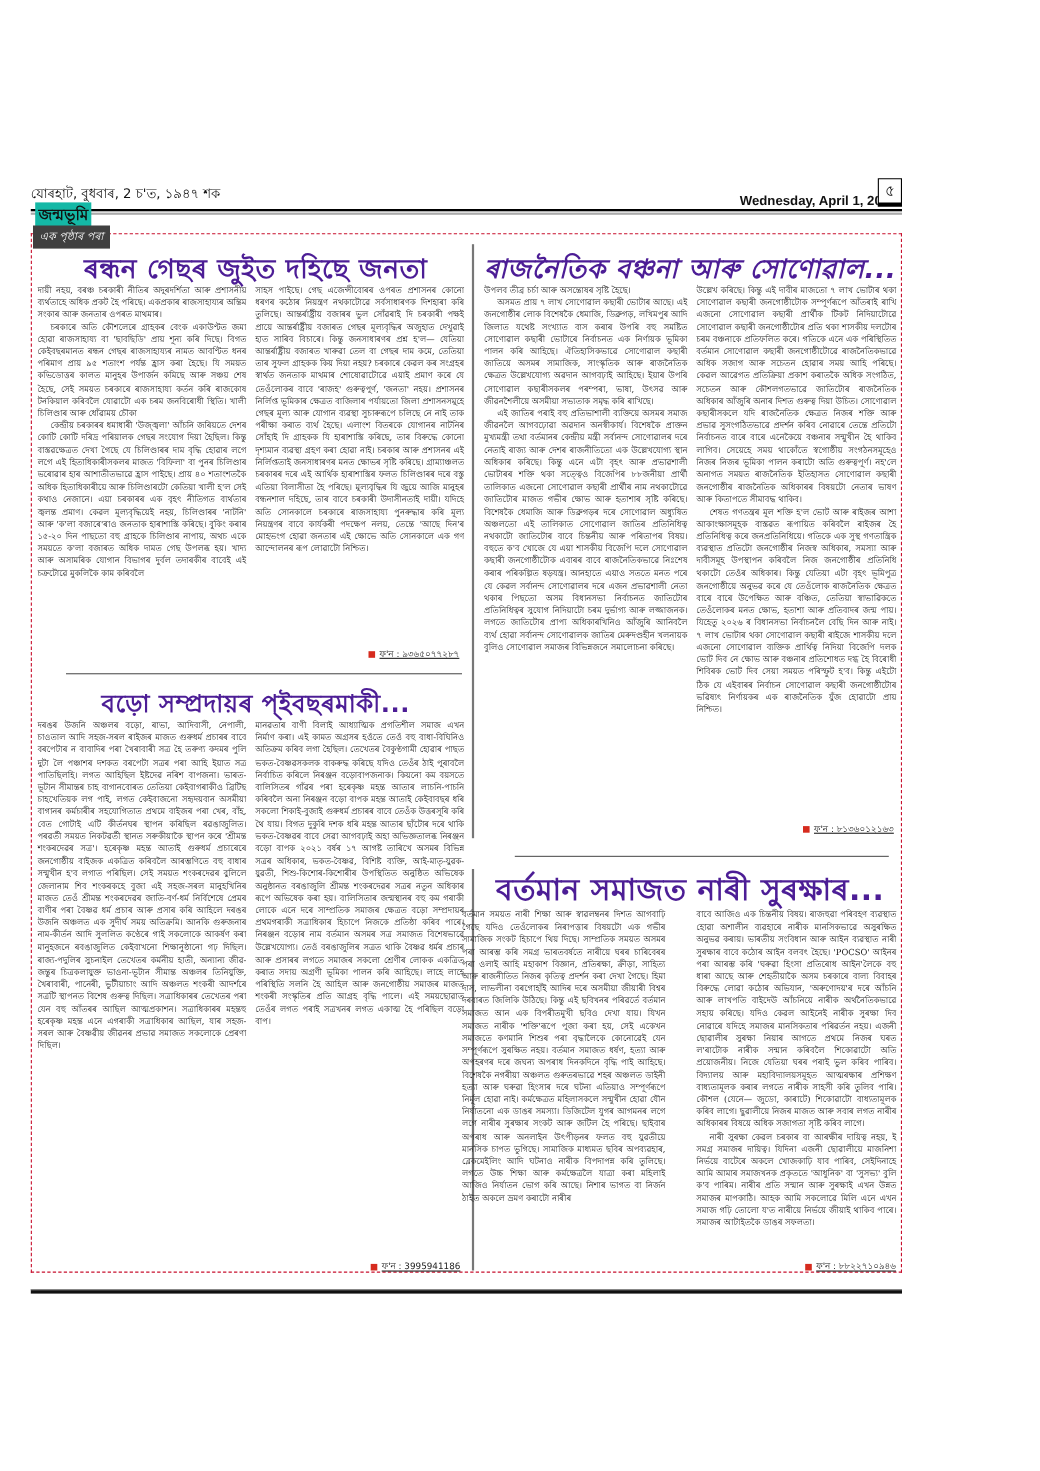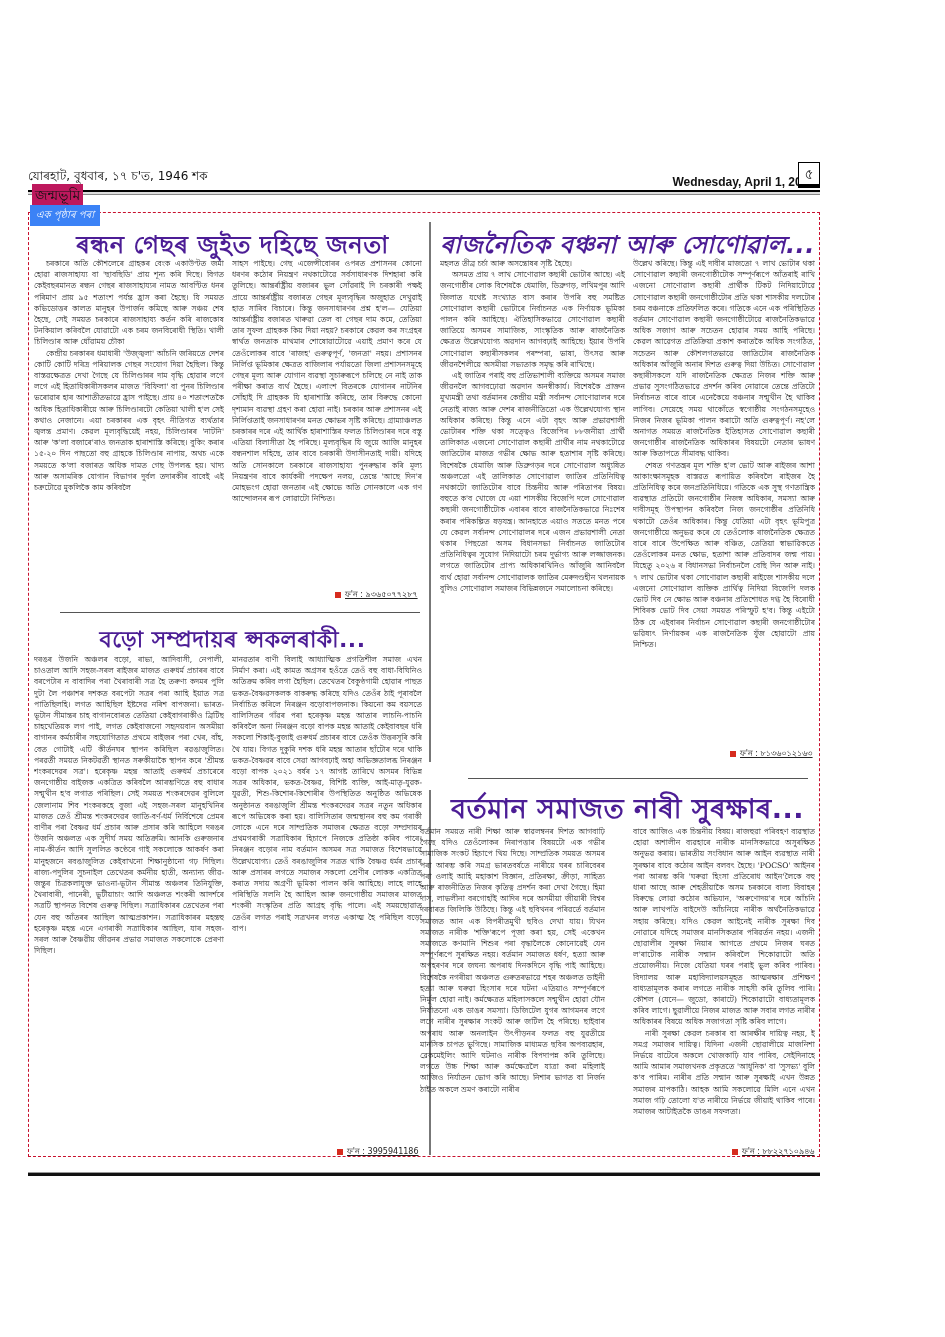--- a/index.html
+++ b/index.html
@@ -3,73 +3,74 @@
 <meta charset="utf-8">
 <style>
   * { box-sizing: border-box; margin: 0; padding: 0; }
   html, body { width: 945px; height: 1337px; background: #ffffff; overflow: hidden; }
   body { position: relative; font-family: "DejaVu Serif", serif; color: #111; }
 
   .masthead-left { position: absolute; left: 28px; top: 167px; font-size: 12px; font-family: "DejaVu Sans", sans-serif; }
   .masthead-right { position: absolute; right: 130px; top: 175px; font-size: 12px; font-weight: bold; font-family: "Liberation Sans", sans-serif; }
   .page-no { position: absolute; left: 798px; top: 162px; width: 22px; height: 26px; border: 1px solid #000; border-bottom: 4px solid #000; font-size: 14px; text-align: center; line-height: 22px; font-family: "DejaVu Sans", sans-serif; background:#fff; }
   .rule-top { position: absolute; left: 28px; top: 190px; width: 792px; height: 5px; border-top: 2px solid #000; border-bottom: 1px solid #888; background: #ddd; }
-  .logo { position: absolute; left: 32px; top: 184px; font-size: 14px; font-weight: normal; background: #be185d; padding: 0 3px; font-family: "DejaVu Serif", serif; }
+  .logo { position: absolute; left: 32px; top: 184px; font-size: 14px; font-weight: bold; background: #14b8a6; padding: 0 3px; font-family: "DejaVu Serif", serif; }
 
   .frame { position: absolute; left: 28px; top: 212px; width: 792px; height: 945px; border: 1.5px dashed #c8102e; }
-  .badge { position: absolute; left: 30px; top: 205px; background: #3b82f6; color: #fff; font-size: 10px; font-style: italic; padding: 2px 6px; font-family: "DejaVu Sans", sans-serif; }
+  .badge { position: absolute; left: 30px; top: 205px; background: #404040; color: #fff; font-size: 10px; font-style: italic; padding: 2px 6px; font-family: "DejaVu Sans", sans-serif; }
 
   .headline { position: absolute; font-weight: bold; text-align: center; font-family: "DejaVu Sans", sans-serif; color: #4c1d95; letter-spacing: 0.5px; }
   .col { position: absolute; font-size: 7.6px; line-height: 11.2px; text-align: justify; overflow: hidden; color: #222; }
   .col p { text-indent: 12px; margin-bottom: 0; }
   .col p.first { text-indent: 0; }
   .phone { position: absolute; font-size: 8px; font-family: "DejaVu Sans", sans-serif; color:#222;text-decoration:underline; }
   .phone .sq { display: inline-block; width: 6px; height: 6px; background: #d62b1e; margin-right: 4px; vertical-align: middle; }
   .vdiv { position: absolute; width: 1.5px; background: #777; }
   .hdiv { position: absolute; height: 1px; background: #555; }
   .bottom-rule { position: absolute; left: 28px; top: 1172px; width: 792px; height: 4px; background: #111; border-top: 1px solid #999; }
 </style>
 </head>
 <body>
 
-<div class="masthead-left">যোৰহাট, বুধবাৰ, ১৭ চ'ত, 1946 শক</div>
+<div class="masthead-left">যোৰহাট, বুধবাৰ, 2 চ'ত, ১৯৪৭ শক</div>
 <div class="masthead-right">Wednesday, April 1, 2026</div>
 <div class="page-no">৫</div>
 <div class="rule-top"></div>
 <div class="logo">জন্মভূমি</div>
 
 <div class="frame"></div>
 <div class="badge">এক পৃষ্ঠাৰ পৰা</div>
 
 <div class="headline" style="left:40px; top:226px; width:385px; font-size:24px;">ৰন্ধন গেছৰ জুইত দহিছে জনতা</div>
 <div class="col" style="left:34px; top:258px; width:190px; height:340px;">
+  <p class="first">দায়ী নহয়, বৰঞ্চ চৰকাৰী নীতিৰ অদূৰদৰ্শিতা আৰু প্ৰশাসনীয় ব্যৰ্থতাহে অধিক প্ৰকট হৈ পৰিছে। একপ্ৰকাৰ ৰাজসাহায্যৰ অন্তিম সংকাৰ আৰু জনতাৰ ওপৰত মাথমাৰ।</p>
   <p>চৰকাৰে অতি কৌশলেৰে গ্ৰাহকৰ বেংক একাউণ্টত জমা হোৱা ৰাজসাহায্য বা 'ছাবছিডি' প্ৰায় শূন্য কৰি দিছে। বিগত কেইবছৰমানত ৰন্ধন গেছৰ ৰাজসাহায্যৰ নামত আবণ্টিত ধনৰ পৰিমাণ প্ৰায় ৯৫ শতাংশ পৰ্যন্ত হ্ৰাস কৰা হৈছে। যি সময়ত কভিডোত্তৰ কালত মানুহৰ উপাৰ্জন কমিছে আৰু সঞ্চয় শেষ হৈছে, সেই সময়ত চৰকাৰে ৰাজসাহায্য কৰ্তন কৰি ৰাজকোষ টনকিয়াল কৰিবলৈ যোৱাটো এক চৰম জনবিৰোধী স্থিতি। খালী চিলিণ্ডাৰ আৰু ধোঁৱাময় চৌকা</p>
   <p>কেন্দ্ৰীয় চৰকাৰৰ ধমাধাৰী 'উজ্জ্বলা' আঁচনি জৰিয়তে দেশৰ কোটি কোটি দৰিদ্ৰ পৰিয়ালক গেছৰ সংযোগ দিয়া হৈছিল। কিন্তু বাস্তৱক্ষেত্ৰত দেখা গৈছে যে চিলিণ্ডাৰৰ দাম বৃদ্ধি হোৱাৰ লগে লগে এই হিতাধিকাৰীসকলৰ মাজত 'বিফিলা' বা পুনৰ চিলিণ্ডাৰ ভৰোৱাৰ হাৰ আশাতীতভাৱে হ্ৰাস পাইছে। প্ৰায় ৪০ শতাংশতকৈ অধিক হিতাধিকাৰীয়ে আৰু চিলিণ্ডাৰটো কেতিয়া খালী হ'ল সেই কথাও নেজানে। এয়া চৰকাৰৰ এক বৃহৎ নীতিগত ব্যৰ্থতাৰ জ্বলন্ত প্ৰমাণ। কেৱল মূল্যবৃদ্ধিয়েই নহয়, চিলিণ্ডাৰৰ 'নাটনি' আৰু 'ক'লা বজাৰে'ৰাও জনতাক হাৰাশাস্তি কৰিছে। বুকিং কৰাৰ ১৫-২০ দিন পাছতো বহু গ্ৰাহকে চিলিণ্ডাৰ নাপায়, অথচ একে সময়তে ক'লা বজাৰত অধিক দামত গেছ উপলব্ধ হয়। খাদ্য আৰু অসামৰিক যোগান বিভাগৰ দুৰ্বল তদাৰকীৰ বাবেই এই চক্ৰটোৱে মুকলিকৈ কাম কৰিবলৈ</p>
 </div>
 <div class="col" style="left:232px; top:258px; width:190px; height:326px;">
   <p class="first">সাহস পাইছে। গেছ এজেন্সীবোৰৰ ওপৰত প্ৰশাসনৰ কোনো ধৰণৰ কঠোৰ নিয়ন্ত্ৰণ নথকাটোৱে সৰ্বসাধাৰণক দিশহাৰা কৰি তুলিছে। আন্তৰ্ৰাষ্ট্ৰীয় বজাৰৰ ভুল সোঁৱৰাই দি চৰকাৰী পক্ষই প্ৰায়ে আন্তৰ্ৰাষ্ট্ৰীয় বজাৰত গেছৰ মূল্যবৃদ্ধিৰ অজুহাত দেখুৱাই হাত সাৰিব বিচাৰে। কিন্তু জনসাধাৰণৰ প্ৰশ্ন হ'ল— যেতিয়া আন্তৰ্ৰাষ্ট্ৰীয় বজাৰত খাৰুৱা তেল বা গেছৰ দাম কমে, তেতিয়া তাৰ সুফল গ্ৰাহকক কিয় দিয়া নহয়? চৰকাৰে কেৱল কৰ সংগ্ৰহৰ স্বাৰ্থত জনতাক মাথমাৰ শোষোৱাটোৱে এয়াই প্ৰমাণ কৰে যে তেওঁলোকৰ বাবে 'ৰাজহ' গুৰুত্বপূৰ্ণ, 'জনতা' নহয়। প্ৰশাসনৰ নিৰ্লিপ্ত ভূমিকাৰ ক্ষেত্ৰত বাজিলাৰ পৰ্যায়তো জিলা প্ৰশাসনসমূহে গেছৰ মূল্য আৰু যোগান ব্যৱস্থা সুচাৰুৰূপে চলিছে নে নাই তাক পৰীক্ষা কৰাত ব্যৰ্থ হৈছে। এলাংশ বিতৰকে যোগানৰ নাটনিৰ সোঁহাই দি গ্ৰাহকক যি হাৰাশাস্তি কৰিছে, তাৰ বিৰুদ্ধে কোনো দৃশ্যমান ব্যৱস্থা গ্ৰহণ কৰা হোৱা নাই। চৰকাৰ আৰু প্ৰশাসনৰ এই নিৰ্লিপ্ততাই জনসাধাৰণৰ মনত ক্ষোভৰ সৃষ্টি কৰিছে। গ্ৰাম্যাঞ্চলত চৰকাৰৰ দৰে এই আৰ্থিক হাৰাশাস্তিৰ ফলত চিলিণ্ডাৰৰ দৰে বস্তু এতিয়া বিলাসীতা হৈ পৰিছে। মূল্যবৃদ্ধিৰ যি জুয়ে আজি মানুহৰ বন্ধনশাল দহিছে, তাৰ বাবে চৰকাৰী উদাসীনতাই দায়ী। যদিহে অতি সোনকালে চৰকাৰে ৰাজসাহায্য পুনৰুদ্ধাৰ কৰি মূল্য নিয়ন্ত্ৰণৰ বাবে কাৰ্যকৰী পদক্ষেপ নলয়, তেন্তে 'আছে দিন'ৰ মোহভংগ হোৱা জনতাৰ এই ক্ষোভে অতি সোনকালে এক গণ আন্দোলনৰ ৰূপ লোৱাটো নিশ্চিত।</p>
 </div>
 <div class="phone" style="left:335px; top:588px;"><span class="sq"></span><span>ফ'ন : ৯৩৬৫০৭৭২৮৭</span></div>
 
 <div class="vdiv" style="left:429px; top:222px; height:540px;"></div>
 
 <div class="headline" style="left:440px; top:226px; width:375px; font-size:24px;font-style:italic;">ৰাজনৈতিক বঞ্চনা আৰু সোণোৱাল...</div>
 <div class="col" style="left:440px; top:258px; width:185px; height:500px;">
-  <p class="first">মহলত তীব্ৰ চৰ্চা আৰু অসন্তোষৰ সৃষ্টি হৈছে।</p>
+  <p class="first">উপলব তীব্ৰ চৰ্চা আৰু অসন্তোষৰ সৃষ্টি হৈছে।</p>
   <p>অসমত প্ৰায় ৭ লাখ সোণোৱাল কছাৰী ভোটাৰ আছে। এই জনগোষ্ঠীৰ লোক বিশেষকৈ ধেমাজি, ডিব্ৰুগড়, লখিমপুৰ আদি জিলাত যথেষ্ট সংখ্যাত বাস কৰাৰ উপৰি বহু সমষ্টিত সোণোৱাল কছাৰী ভোটাৰে নিৰ্বাচনত এক নিৰ্ণায়ক ভূমিকা পালন কৰি আহিছে। ঐতিহাসিকভাৱে সোণোৱাল কছাৰী জাতিয়ে অসমৰ সামাজিক, সাংস্কৃতিক আৰু ৰাজনৈতিক ক্ষেত্ৰত উল্লেখযোগ্য অৱদান আগবঢ়াই আহিছে। ইয়াৰ উপৰি সোণোৱাল কছাৰীসকলৰ পৰম্পৰা, ভাষা, উৎসৱ আৰু জীৱনশৈলীয়ে অসমীয়া সভ্যতাক সমৃদ্ধ কৰি ৰাখিছে।</p>
   <p>এই জাতিৰ পৰাই বহু প্ৰতিভাশালী ব্যক্তিয়ে অসমৰ সমাজ জীৱনলৈ আগবঢ়োৱা অৱদান অনস্বীকাৰ্য। বিশেষকৈ প্ৰাক্তন মুখ্যমন্ত্ৰী তথা বৰ্তমানৰ কেন্দ্ৰীয় মন্ত্ৰী সৰ্বানন্দ সোণোৱালৰ দৰে নেতাই ৰাজ্য আৰু দেশৰ ৰাজনীতিতো এক উল্লেখযোগ্য স্থান অধিকাৰ কৰিছে। কিন্তু এনে এটা বৃহৎ আৰু প্ৰভাৱশালী ভোটাৰৰ শক্তি থকা সত্ত্বেও বিজেপিৰ ৮৮জনীয়া প্ৰাৰ্থী তালিকাত এজনো সোণোৱাল কছাৰী প্ৰাৰ্থীৰ নাম নথকাটোৱে জাতিটোৰ মাজত গভীৰ ক্ষোভ আৰু হতাশাৰ সৃষ্টি কৰিছে। বিশেষকৈ ধেমাজি আৰু ডিব্ৰুগড়ৰ দৰে সোণোৱাল অধ্যুষিত অঞ্চলতো এই তালিকাত সোণোৱাল জাতিৰ প্ৰতিনিধিত্ব নথকাটো জাতিটোৰ বাবে চিন্তনীয় আৰু পৰিতাপৰ বিষয়। বহুতে ক'ব খোজে যে এয়া শাসকীয় বিজেপি দলে সোণোৱাল কছাৰী জনগোষ্ঠীটোক এবাৰৰ বাবে ৰাজনৈতিকভাৱে নিঃশেষ কৰাৰ পৰিকল্পিত ষড়যন্ত্ৰ। আনহাতে এয়াও সততে মনত পৰে যে কেৱল সৰ্বানন্দ সোণোৱালৰ দৰে এজন প্ৰভাৱশালী নেতা থকাৰ পিছতো অসম বিধানসভা নিৰ্বাচনত জাতিটোৰ প্ৰতিনিধিত্বৰ সুযোগ নিদিয়াটো চৰম দুৰ্ভাগ্য আৰু লজ্জাজনক। লগতে জাতিটোৰ প্ৰাপ্য অধিকাৰখিনিও আঁজুৰি আনিবলৈ ব্যৰ্থ হোৱা সৰ্বানন্দ সোণোৱালক জাতিৰ মেৰুদণ্ডহীন খলনায়ক বুলিও সোণোৱাল সমাজৰ বিভিন্নজনে সমালোচনা কৰিছে।</p>
 </div>
 <div class="col" style="left:633px; top:258px; width:182px; height:484px;">
   <p class="first">উল্লেখ কৰিছে। কিন্তু এই দাবীৰ মাজতো ৭ লাখ ভোটাৰ থকা সোণোৱাল কছাৰী জনগোষ্ঠীটোক সম্পূৰ্ণৰূপে আঁতৰাই ৰাখি এজনো সোণোৱাল কছাৰী প্ৰাৰ্থীক টিকট নিদিয়াটোৱে সোণোৱাল কছাৰী জনগোষ্ঠীটোৰ প্ৰতি থকা শাসকীয় দলটোৰ চৰম বঞ্চনাকে প্ৰতিফলিত কৰে। গতিকে এনে এক পৰিস্থিতিত বৰ্তমান সোণোৱাল কছাৰী জনগোষ্ঠীটোৱে ৰাজনৈতিকভাৱে অধিক সজাগ আৰু সচেতন হোৱাৰ সময় আহি পৰিছে। কেৱল আৱেগত প্ৰতিক্ৰিয়া প্ৰকাশ কৰাতকৈ অধিক সংগঠিত, সচেতন আৰু কৌশলগতভাৱে জাতিটোৰ ৰাজনৈতিক অধিকাৰ আঁজুৰি অনাৰ দিশত গুৰুত্ব দিয়া উচিত। সোণোৱাল কছাৰীসকলে যদি ৰাজনৈতিক ক্ষেত্ৰত নিজৰ শক্তি আৰু প্ৰভাৱ সুসংগঠিতভাৱে প্ৰদৰ্শন কৰিব নোৱাৰে তেন্তে প্ৰতিটো নিৰ্বাচনত বাৰে বাৰে এনেকৈয়ে বঞ্চনাৰ সন্মুখীন হৈ থাকিব লাগিব। সেয়েহে সময় থাকোঁতে স্বগোষ্ঠীয় সংগঠনসমূহেও নিজৰ নিজৰ ভূমিকা পালন কৰাটো অতি গুৰুত্বপূৰ্ণ। নহ'লে অনাগত সময়ত ৰাজনৈতিক ইতিহাসত সোণোৱাল কছাৰী জনগোষ্ঠীৰ ৰাজনৈতিক অধিকাৰৰ বিষয়টো নেতাৰ ভাষণ আৰু কিতাপতে সীমাবদ্ধ থাকিব।</p>
   <p>শেষত গণতন্ত্ৰৰ মূল শক্তি হ'ল ভোট আৰু ৰাইজৰ আশা আকাংক্ষাসমূহক বাস্তৱত ৰূপায়িত কৰিবলৈ ৰাইজৰ হৈ প্ৰতিনিধিত্ব কৰে জনপ্ৰতিনিধিয়ে। গতিকে এক সুস্থ গণতান্ত্ৰিক ব্যৱস্থাত প্ৰতিটো জনগোষ্ঠীৰ নিজস্ব অধিকাৰ, সমস্যা আৰু দাবীসমূহ উপস্থাপন কৰিবলৈ নিজ জনগোষ্ঠীৰ প্ৰতিনিধি থকাটো তেওঁৰ অধিকাৰ। কিন্তু যেতিয়া এটা বৃহৎ ভূমিপুত্ৰ জনগোষ্ঠীয়ে অনুভৱ কৰে যে তেওঁলোক ৰাজনৈতিক ক্ষেত্ৰত বাৰে বাৰে উপেক্ষিত আৰু বঞ্চিত, তেতিয়া স্বাভাৱিকতে তেওঁলোকৰ মনত ক্ষোভ, হতাশা আৰু প্ৰতিবাদৰ জন্ম পায়। যিহেতু ২০২৬ ৰ বিধানসভা নিৰ্বাচনলৈ বেছি দিন আৰু নাই। ৭ লাখ ভোটাৰ থকা সোণোৱাল কছাৰী ৰাইজে শাসকীয় দলে এজনো সোণোৱাল ব্যক্তিক প্ৰাৰ্থিত্ব নিদিয়া বিজেপি দলক ভোট দিব নে ক্ষোভ আৰু বঞ্চনাৰ প্ৰতিশোধত দগ্ধ হৈ বিৰোধী শিবিৰক ভোট দিব সেয়া সময়ত পৰিস্ফুট হ'ব। কিন্তু এইটো ঠিক যে এইবাৰৰ নিৰ্বাচন সোণোৱাল কছাৰী জনগোষ্ঠীটোৰ ভৱিষ্যৎ নিৰ্ণায়কৰ এক ৰাজনৈতিক যুঁজ হোৱাটো প্ৰায় নিশ্চিত।</p>
 </div>
 <div class="phone" style="left:730px; top:747px;"><span class="sq"></span><span>ফ'ন : ৮১৩৬০১২১৬৩</span></div>
 
 <div class="hdiv" style="left:60px; top:612px; width:360px;"></div>
-<div class="headline" style="left:40px; top:622px; width:385px; font-size:22px;">বড়ো সম্প্ৰদায়ৰ প্সকলৰাকী...</div>
+<div class="headline" style="left:40px; top:622px; width:385px; font-size:22px;">বড়ো সম্প্ৰদায়ৰ প্ইবছৰমাকী...</div>
 <div class="col" style="left:34px; top:654px; width:190px; height:500px;">
   <p class="first">দৰঙৰ উজনি অঞ্চলৰ বড়ো, ৰাভা, আদিবাসী, নেপালী, চাওতাল আদি সহজ-সৰল ৰাইজৰ মাজত গুৰুধৰ্ম প্ৰচাৰৰ বাবে বৰপেটাৰ ন বাবাদিৰ পৰা খৈৰাবাৰী সত্ৰ হৈ তৰুণ্য কদমৰ পুলি দুটা লৈ পঞ্চাশৰ দশকত বৰপেটা সত্ৰৰ পৰা আহি ইয়াত সত্ৰ পাতিছিলহি। লগত আহিছিল ইষ্টদেৱ নৰিশ বাপজনা। ভাৰত-ভূটান সীমান্তৰ চাহ বাগানবোৰত তেতিয়া কেইবাগৰাকীও ব্ৰিটিছ চাহখেতিয়ক লগ পাই, লগত কেইবাজনো সহৃদয়বান অসমীয়া বাগানৰ কৰ্মচাৰীৰ সহযোগিতাত প্ৰথমে বাইজৰ পৰা খেৰ, বাঁহ, বেত গোটাই এটি কীৰ্তনঘৰ স্থাপন কৰিছিল ৰৱঙাজুলিত। পৰৱৰ্তী সময়ত নিকটৱৰ্তী স্থানত সৰুকীয়াকৈ স্থাপন কৰে 'শ্ৰীমন্ত শংকৰদেৱৰ সত্ৰ'। হৰেকৃষ্ণ মহন্ত আতাই গুৰুধৰ্ম প্ৰচাৰেৰে জনগোষ্ঠীয় বাইজক একত্ৰিত কৰিবলৈ আৰম্ভণিতে বহু বাধাৰ সন্মুখীন হ'ব লগাত পৰিছিল। সেই সময়ত শংকৰদেৱৰ বুলিলে জেলানাম শিব শংকৰকহে বুজা এই সহজ-সৰল মানুহখিনিৰ মাজত তেওঁ শ্ৰীমন্ত শংকৰদেৱৰ জাতি-বৰ্ণ-ধৰ্ম নিৰ্বিশেষে প্ৰেমৰ বাণীৰ পৰা বৈষ্ণৱ ধৰ্ম প্ৰচাৰ আৰু প্ৰসাৰ কৰি আহিলে দৰঙৰ উজনি অঞ্চলত এক সুদীৰ্ঘ সময় অতিক্ৰমি। আনকি গুৰুজনাৰ নাম-কীৰ্তন আদি সুললিত কণ্ঠেৰে গাই সকলোকে আকৰ্ষণ কৰা মানুহজনে ৰবঙাজুলিত কেইবাখনো শিক্ষানুষ্ঠানো গঢ় দিছিল। ৰাজ্য-পদুলিৰ সুচনাইল তেখেতৰ কৰ্মনীয় হাতী, অন্যান্য জীৱ-জন্তুৰ চিত্ৰকলাযুক্ত ভাওনা-ভূটান সীমান্ত অঞ্চলৰ তিনিযুক্তি, খৈৰাবাৰী, পানেৰী, ভুটীয়াচাং আদি অঞ্চলত শংকৰী আদৰ্শৰে সত্ৰটি স্থাপনত বিশেষ গুৰুত্ব দিছিল। সত্ৰাধিকাৰৰ তেখেতৰ পৰা যেন বহু আঁতৰৰ আছিল আত্মপ্ৰকাশন। সত্ৰাধিকাৰৰ মহন্তহু হৰেকৃষ্ণ মহন্ত এনে এগৰাকী সত্ৰাধিকাৰ আছিল, যাৰ সহজ-সৰল আৰু বৈষ্ণৱীয় জীৱনৰ প্ৰভাৱ সমাজত সকলোকে প্ৰেৰণা দিছিল।</p>
 </div>
 <div class="col" style="left:232px; top:654px; width:190px; height:484px;">
   <p class="first">মানৱতাৰ বাণী বিলাই আধ্যাত্মিক প্ৰগতিশীল সমাজ এখন নিৰ্মাণ কৰা। এই কামত অগ্ৰসৰ হওঁতে তেওঁ বহু বাধা-বিঘিনিও অতিক্ৰম কৰিব লগা হৈছিল। তেখেতৰ বৈকুণ্ঠগামী হোৱাৰ পাছত ভকত-বৈষ্ণৱসকলক বাকৰুদ্ধ কৰিছে যদিও তেওঁৰ ঠাই পূৰাবলৈ নিৰ্বাচিত কৰিলে নিৰঞ্জন বড়োবাপজনাক। কিয়নো কম বয়সতে বালিসিতৰ গাঁৱৰ পৰা হৰেকৃষ্ণ মহন্ত আতাৰ লাচনি-পাচনি কৰিবলৈ অনা নিৰঞ্জন বড়ো বাপক মহন্ত আতাই কেইবাবছৰ ধৰি সকলো শিকাই-বুজাই গুৰুধৰ্ম প্ৰচাৰৰ বাবে তেওঁক উত্তৰসূৰি কৰি থৈ যায়। বিগত দুকুৰি দশক ধৰি মহন্ত আতাৰ ছাঁটোৰ দৰে থাকি ভকত-বৈষ্ণৱৰ বাবে সেৱা আগবঢ়াই অহা অভিজ্ঞতালব্ধ নিৰঞ্জন বড়ো বাপক ২০২১ বৰ্ষৰ ১৭ আগষ্ট তাৰিখে অসমৰ বিভিন্ন সত্ৰৰ অধিকাৰ, ভকত-বৈষ্ণৱ, বিশিষ্ট ব্যক্তি, আই-মাতৃ-যুৱক-যুৱতী, শিশু-কিশোৰ-কিশোৰীৰ উপস্থিতিত অনুষ্ঠিত অভিষেক অনুষ্ঠানত বৰঙাজুলি শ্ৰীমন্ত শংকৰদেৱৰ সত্ৰৰ নতুন অধিকাৰ ৰূপে অভিষেক কৰা হয়। বালিসিতাৰ জন্মস্থানৰ বহু কম গৰাকী লোকে এনে দৰে সাম্প্ৰতিক সমাজৰ ক্ষেত্ৰত বড়ো সম্প্ৰদায়ৰ প্ৰথমগৰাকী সত্ৰাধিকাৰ হিচাপে নিজকে প্ৰতিষ্ঠা কৰিব পাৰে। নিৰঞ্জন বড়োৰ নাম বৰ্তমান অসমৰ সত্ৰ সমাজত বিশেষভাৱে উল্লেখযোগ্য। তেওঁ বৰঙাজুলিৰ সত্ৰত থাকি বৈষ্ণৱ ধৰ্মৰ প্ৰচাৰ আৰু প্ৰসাৰৰ লগতে সমাজৰ সকলো শ্ৰেণীৰ লোকক একত্ৰিত কৰাত সদায় অগ্ৰণী ভূমিকা পালন কৰি আহিছে। লাহে লাহে পৰিস্থিতি সলনি হৈ আহিল আৰু জনগোষ্ঠীয় সমাজৰ মাজত শংকৰী সংস্কৃতিৰ প্ৰতি আগ্ৰহ বৃদ্ধি পালে। এই সময়ছোৱাত তেওঁৰ লগত পৰাই সত্ৰখনৰ লগত একাত্ম হৈ পৰিছিল বড়ো বাপ।</p>
 </div>
 <div class="phone" style="left:337px; top:1145px;"><span class="sq"></span><span>ফ'ন : 3995941186</span></div>
 
 <div class="vdiv" style="left:429px; top:790px; height:365px;"></div>
 

